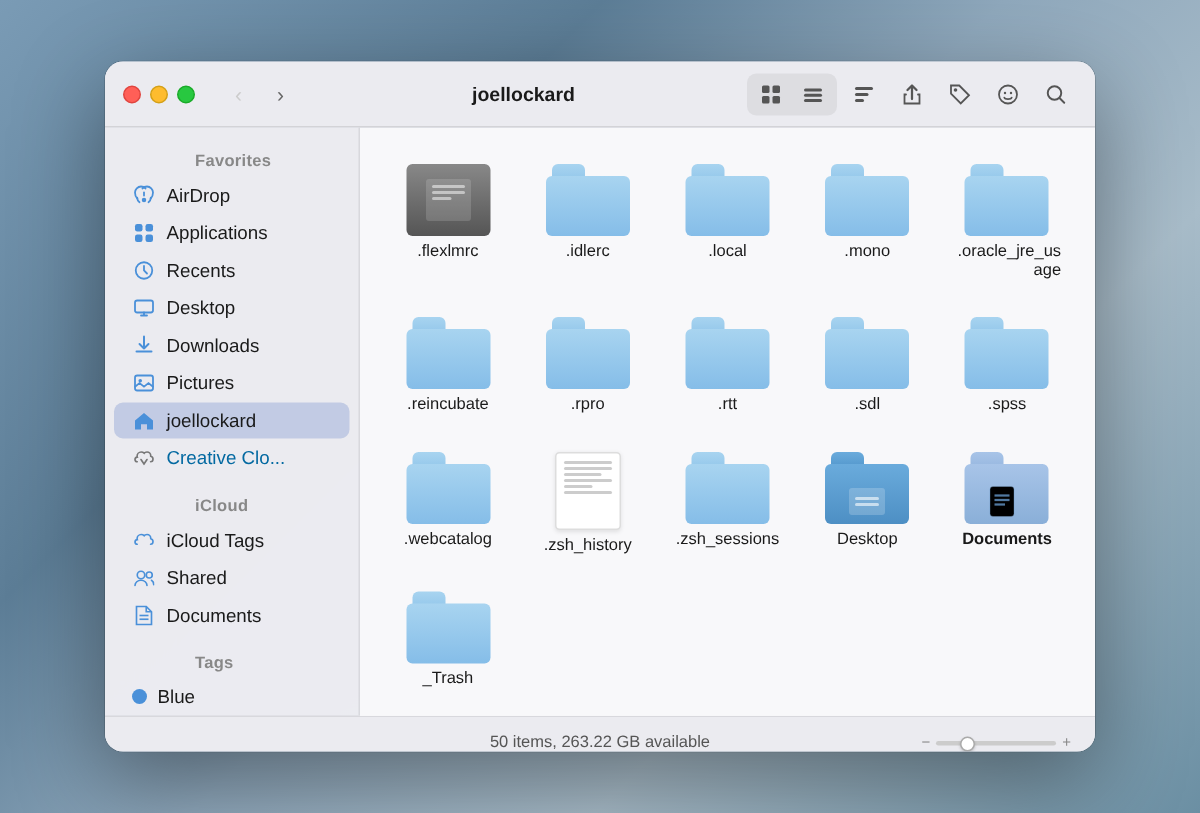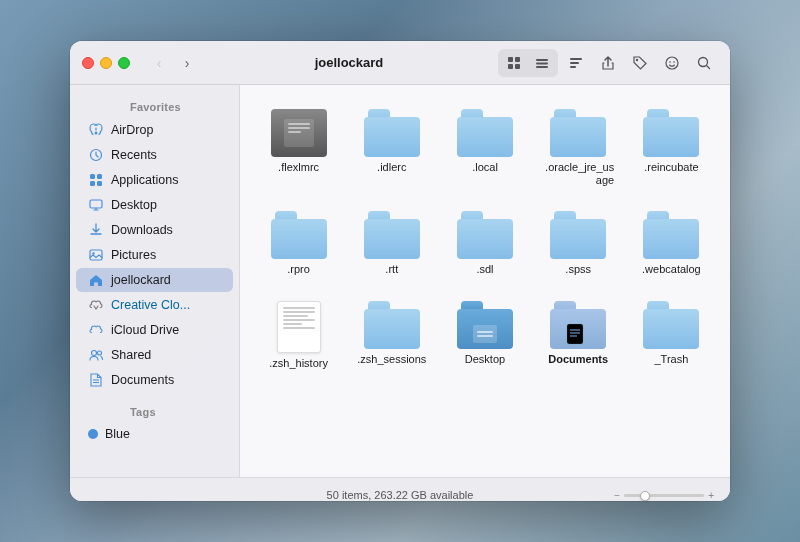--- a/index.html
+++ b/index.html
@@ -359,41 +359,41 @@
             <circle cx="7" cy="10" r="1.5" fill="#4a90d9"></circle>
             <path d="M7 7V5" stroke="#4a90d9" stroke-width="1.2" stroke-linecap="round"></path>
           </svg>
         </div>
         <span>AirDrop</span>
       </div>
 
       <div class="sidebar-item">
         <div class="sidebar-icon">
           <svg width="14" height="14" viewBox="0 0 14 14" fill="none">
-            <circle cx="7" cy="7" r="5.5" stroke="#4a90d9" stroke-width="1.2"></circle>
-            <path d="M7 4V7L9 9" stroke="#4a90d9" stroke-width="1.2" stroke-linecap="round"></path>
-          </svg>
-        </div>
-        <span>Recents</span>
-      </div>
-
-      <div class="sidebar-item">
-        <div class="sidebar-icon">
-          <svg width="14" height="14" viewBox="0 0 14 14" fill="none">
             <rect x="1" y="1" width="5" height="5" rx="1.5" fill="#4a90d9"></rect>
             <rect x="8" y="1" width="5" height="5" rx="1.5" fill="#4a90d9"></rect>
             <rect x="1" y="8" width="5" height="5" rx="1.5" fill="#4a90d9"></rect>
             <rect x="8" y="8" width="5" height="5" rx="1.5" fill="#4a90d9"></rect>
           </svg>
         </div>
         <span>Applications</span>
       </div>
 
       <div class="sidebar-item">
         <div class="sidebar-icon">
+          <svg width="14" height="14" viewBox="0 0 14 14" fill="none">
+            <circle cx="7" cy="7" r="5.5" stroke="#4a90d9" stroke-width="1.2"></circle>
+            <path d="M7 4V7L9 9" stroke="#4a90d9" stroke-width="1.2" stroke-linecap="round"></path>
+          </svg>
+        </div>
+        <span>Recents</span>
+      </div>
+
+      <div class="sidebar-item">
+        <div class="sidebar-icon">
           <svg width="14" height="12" viewBox="0 0 14 12" fill="none">
             <rect x="1" y="1" width="12" height="8" rx="1.5" stroke="#4a90d9" stroke-width="1.2"></rect>
             <path d="M5 11H9M7 9V11" stroke="#4a90d9" stroke-width="1.2" stroke-linecap="round"></path>
           </svg>
         </div>
         <span>Desktop</span>
       </div>
 
       <div class="sidebar-item">
         <div class="sidebar-icon">
@@ -428,28 +428,29 @@
       <div class="sidebar-item">
         <div class="sidebar-icon">
           <svg width="14" height="10" viewBox="0 0 14 10" fill="none">
             <path d="M2.5 7.5C1.5 7.5 1 6.8 1 6C1 5.2 1.6 4.5 2.5 4.4C2.4 4.2 2.4 4 2.4 3.8C2.4 2.3 3.6 1 5.1 1C5.9 1 6.6 1.3 7.1 1.8C7.5 1.3 8.2 1 9 1C10.4 1 11.5 2.1 11.5 3.5C11.5 3.6 11.5 3.7 11.5 3.8C12.4 4 13 4.8 13 5.7C13 6.7 12.3 7.5 11.4 7.5" stroke="#777" stroke-width="1.1" stroke-linecap="round"></path>
             <path d="M5 6L7 9L9 6" stroke="#777" stroke-width="1.1" stroke-linecap="round"></path>
           </svg>
         </div>
         <span style="font-size:12.5px;color:#0369a1;">Creative Clo...</span>
       </div>
 
+      <div class="sidebar-section-title" style="margin-top:6px;">iCloud</div>
 
       <div class="sidebar-item">
         <div class="sidebar-icon">
           <svg width="14" height="10" viewBox="0 0 14 10" fill="none">
             <path d="M2.5 7.5C1.5 7.5 1 6.8 1 6C1 5.2 1.6 4.5 2.5 4.4C2.4 4.2 2.4 4 2.4 3.8C2.4 2.3 3.6 1 5.1 1C5.9 1 6.6 1.3 7.1 1.8C7.5 1.3 8.2 1 9 1C10.4 1 11.5 2.1 11.5 3.5C11.5 3.6 11.5 3.7 11.5 3.8C12.4 4 13 4.8 13 5.7C13 6.7 12.3 7.5 11.4 7.5" stroke="#4a90d9" stroke-width="1.1" stroke-linecap="round"></path>
           </svg>
         </div>
-        <span>iCloud Drive</span>
+        <span>iCloud Tags</span>
       </div>
 
       <div class="sidebar-item">
         <div class="sidebar-icon">
           <svg width="14" height="12" viewBox="0 0 14 12" fill="none">
             <circle cx="5" cy="4" r="2.5" stroke="#4a90d9" stroke-width="1.1"></circle>
             <path d="M1 11C1 9 2.8 7.5 5 7.5C7.2 7.5 9 9 9 11" stroke="#4a90d9" stroke-width="1.1" stroke-linecap="round"></path>
             <circle cx="10.5" cy="4" r="2" stroke="#4a90d9" stroke-width="1.1"></circle>
             <path d="M12 7.5C12.8 8 13.5 9 13.5 10.5" stroke="#4a90d9" stroke-width="1.1" stroke-linecap="round"></path>
           </svg>
@@ -504,20 +505,27 @@
         </div>
 
         <div class="file-item">
           <div class="folder-icon">
             <div class="folder-tab"></div>
             <div class="folder-body"></div>
           </div>
           <span class="file-label">.local</span>
         </div>
 
+        <div class="file-item">
+          <div class="folder-icon">
+            <div class="folder-tab"></div>
+            <div class="folder-body"></div>
+          </div>
+          <span class="file-label">.mono</span>
+        </div>
 
         <div class="file-item">
           <div class="folder-icon">
             <div class="folder-tab"></div>
             <div class="folder-body"></div>
           </div>
           <span class="file-label">.oracle_jre_usage</span>
         </div>
 
         <div class="file-item">

